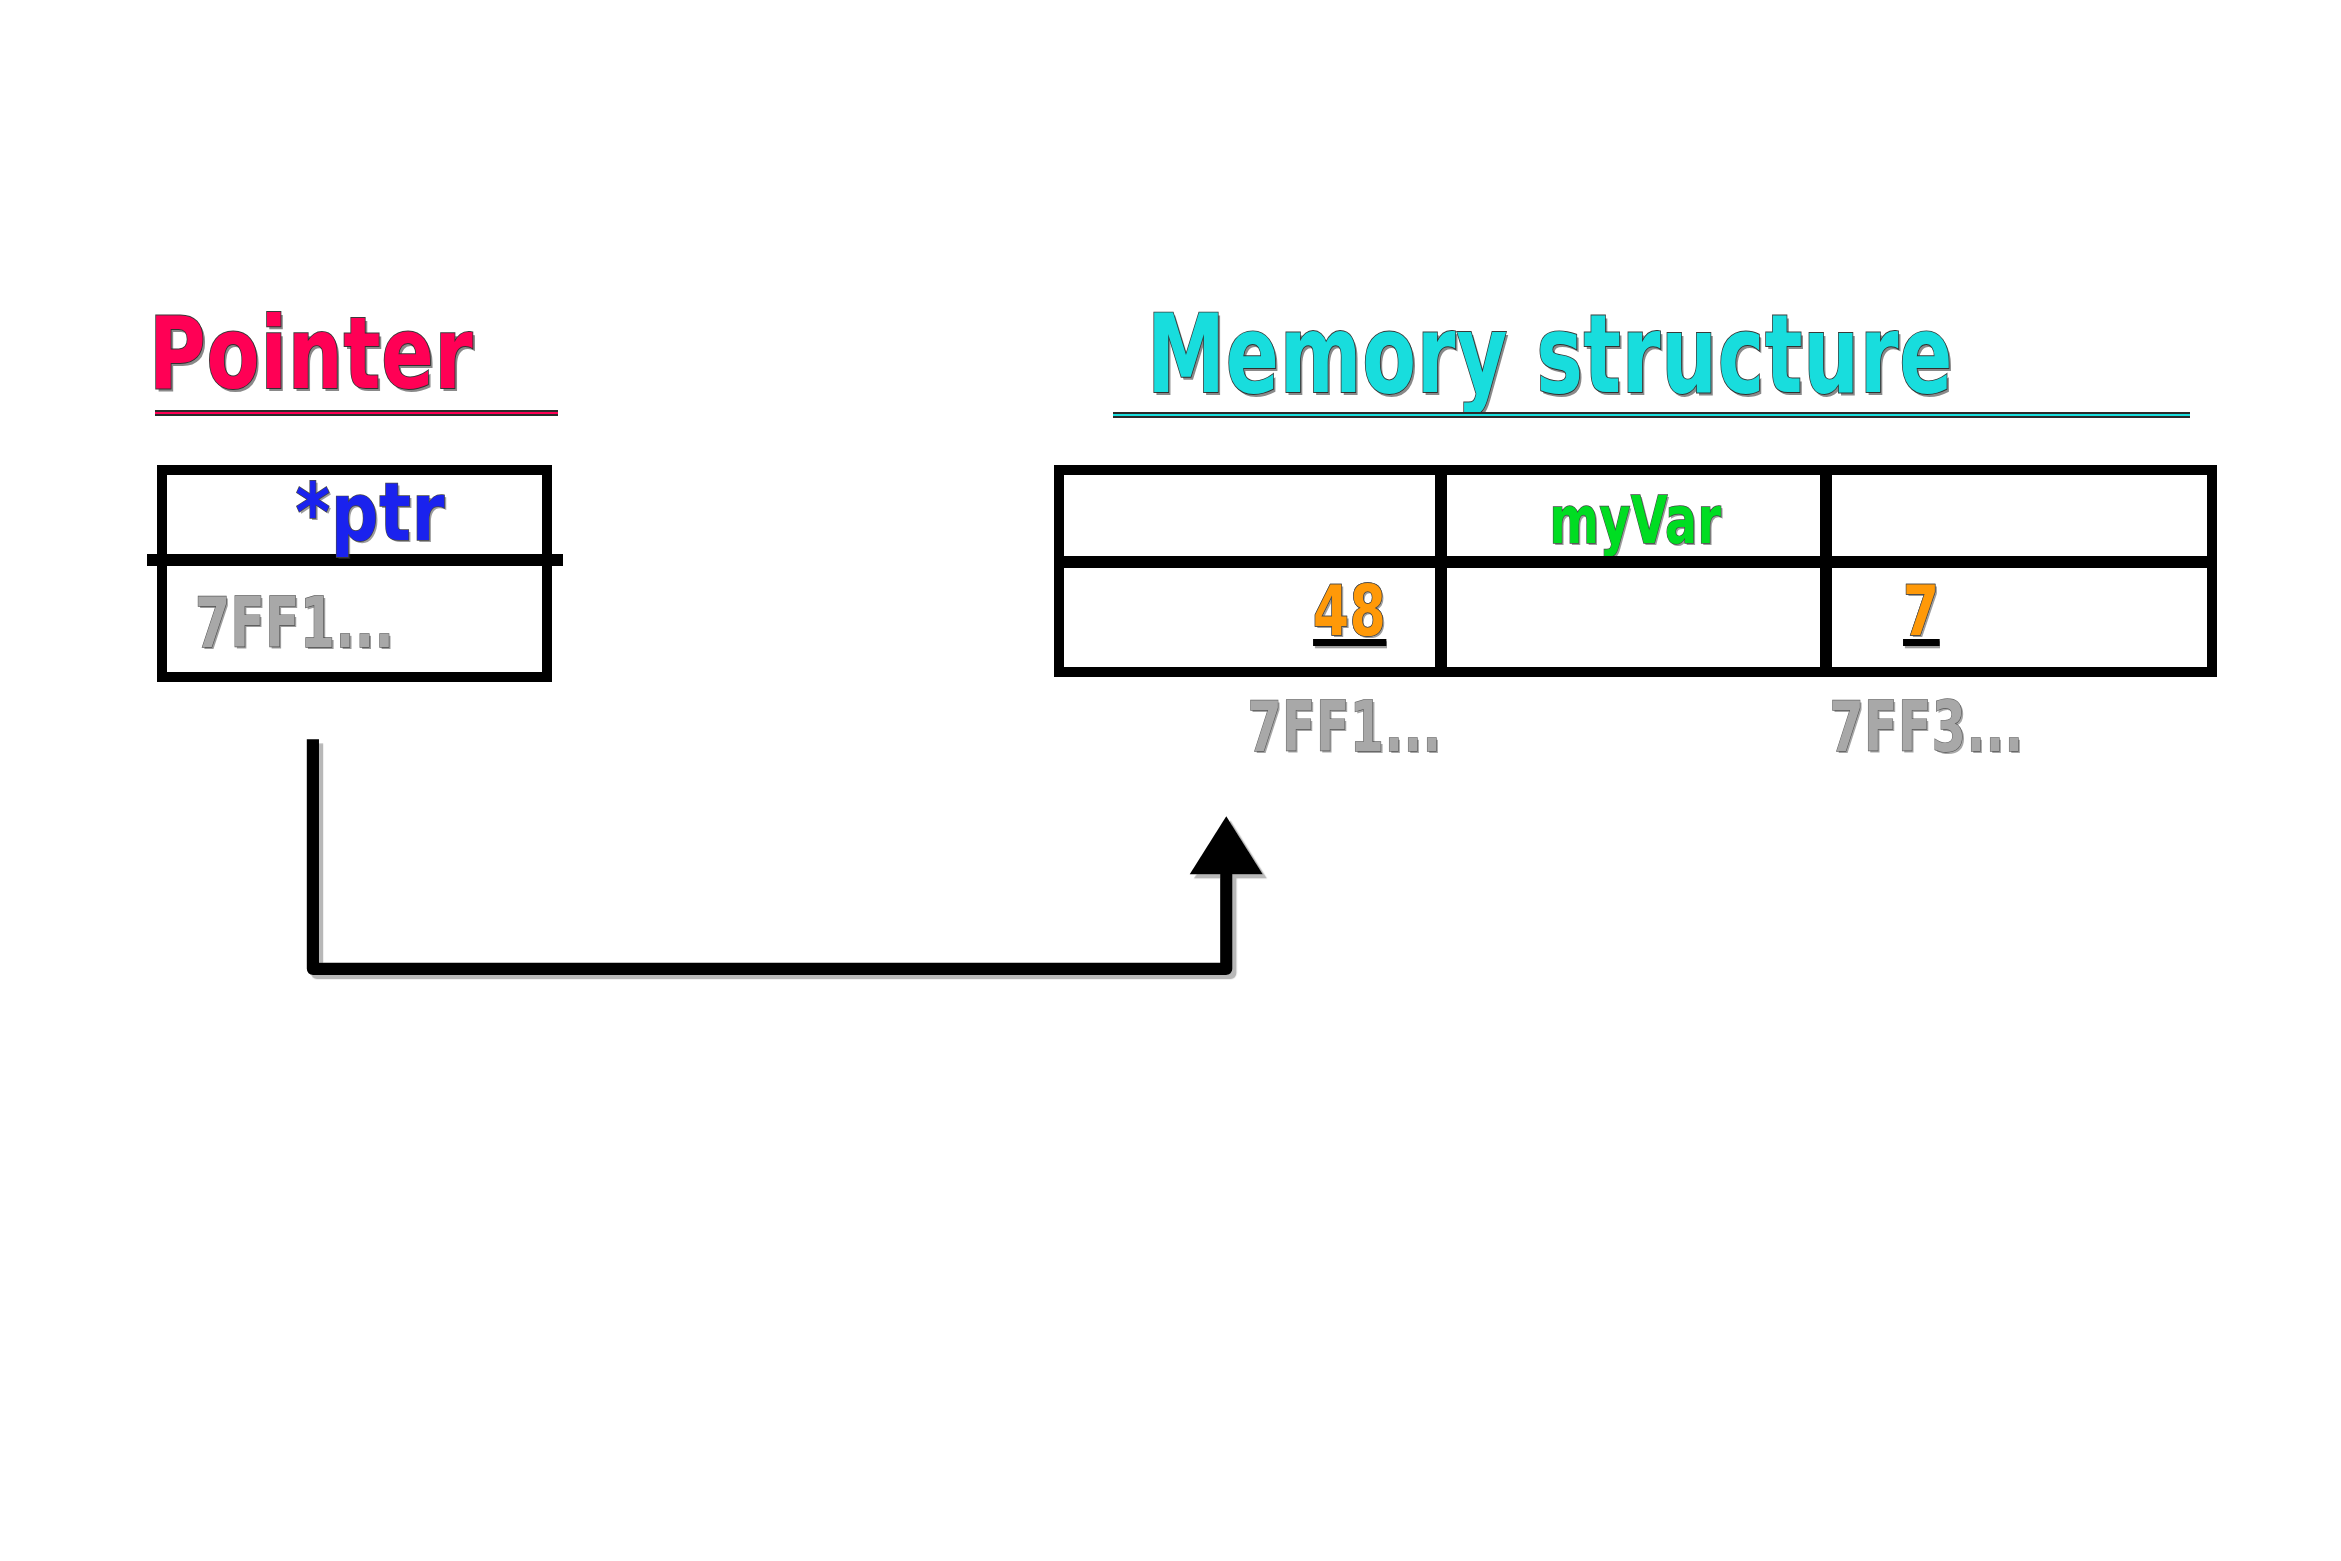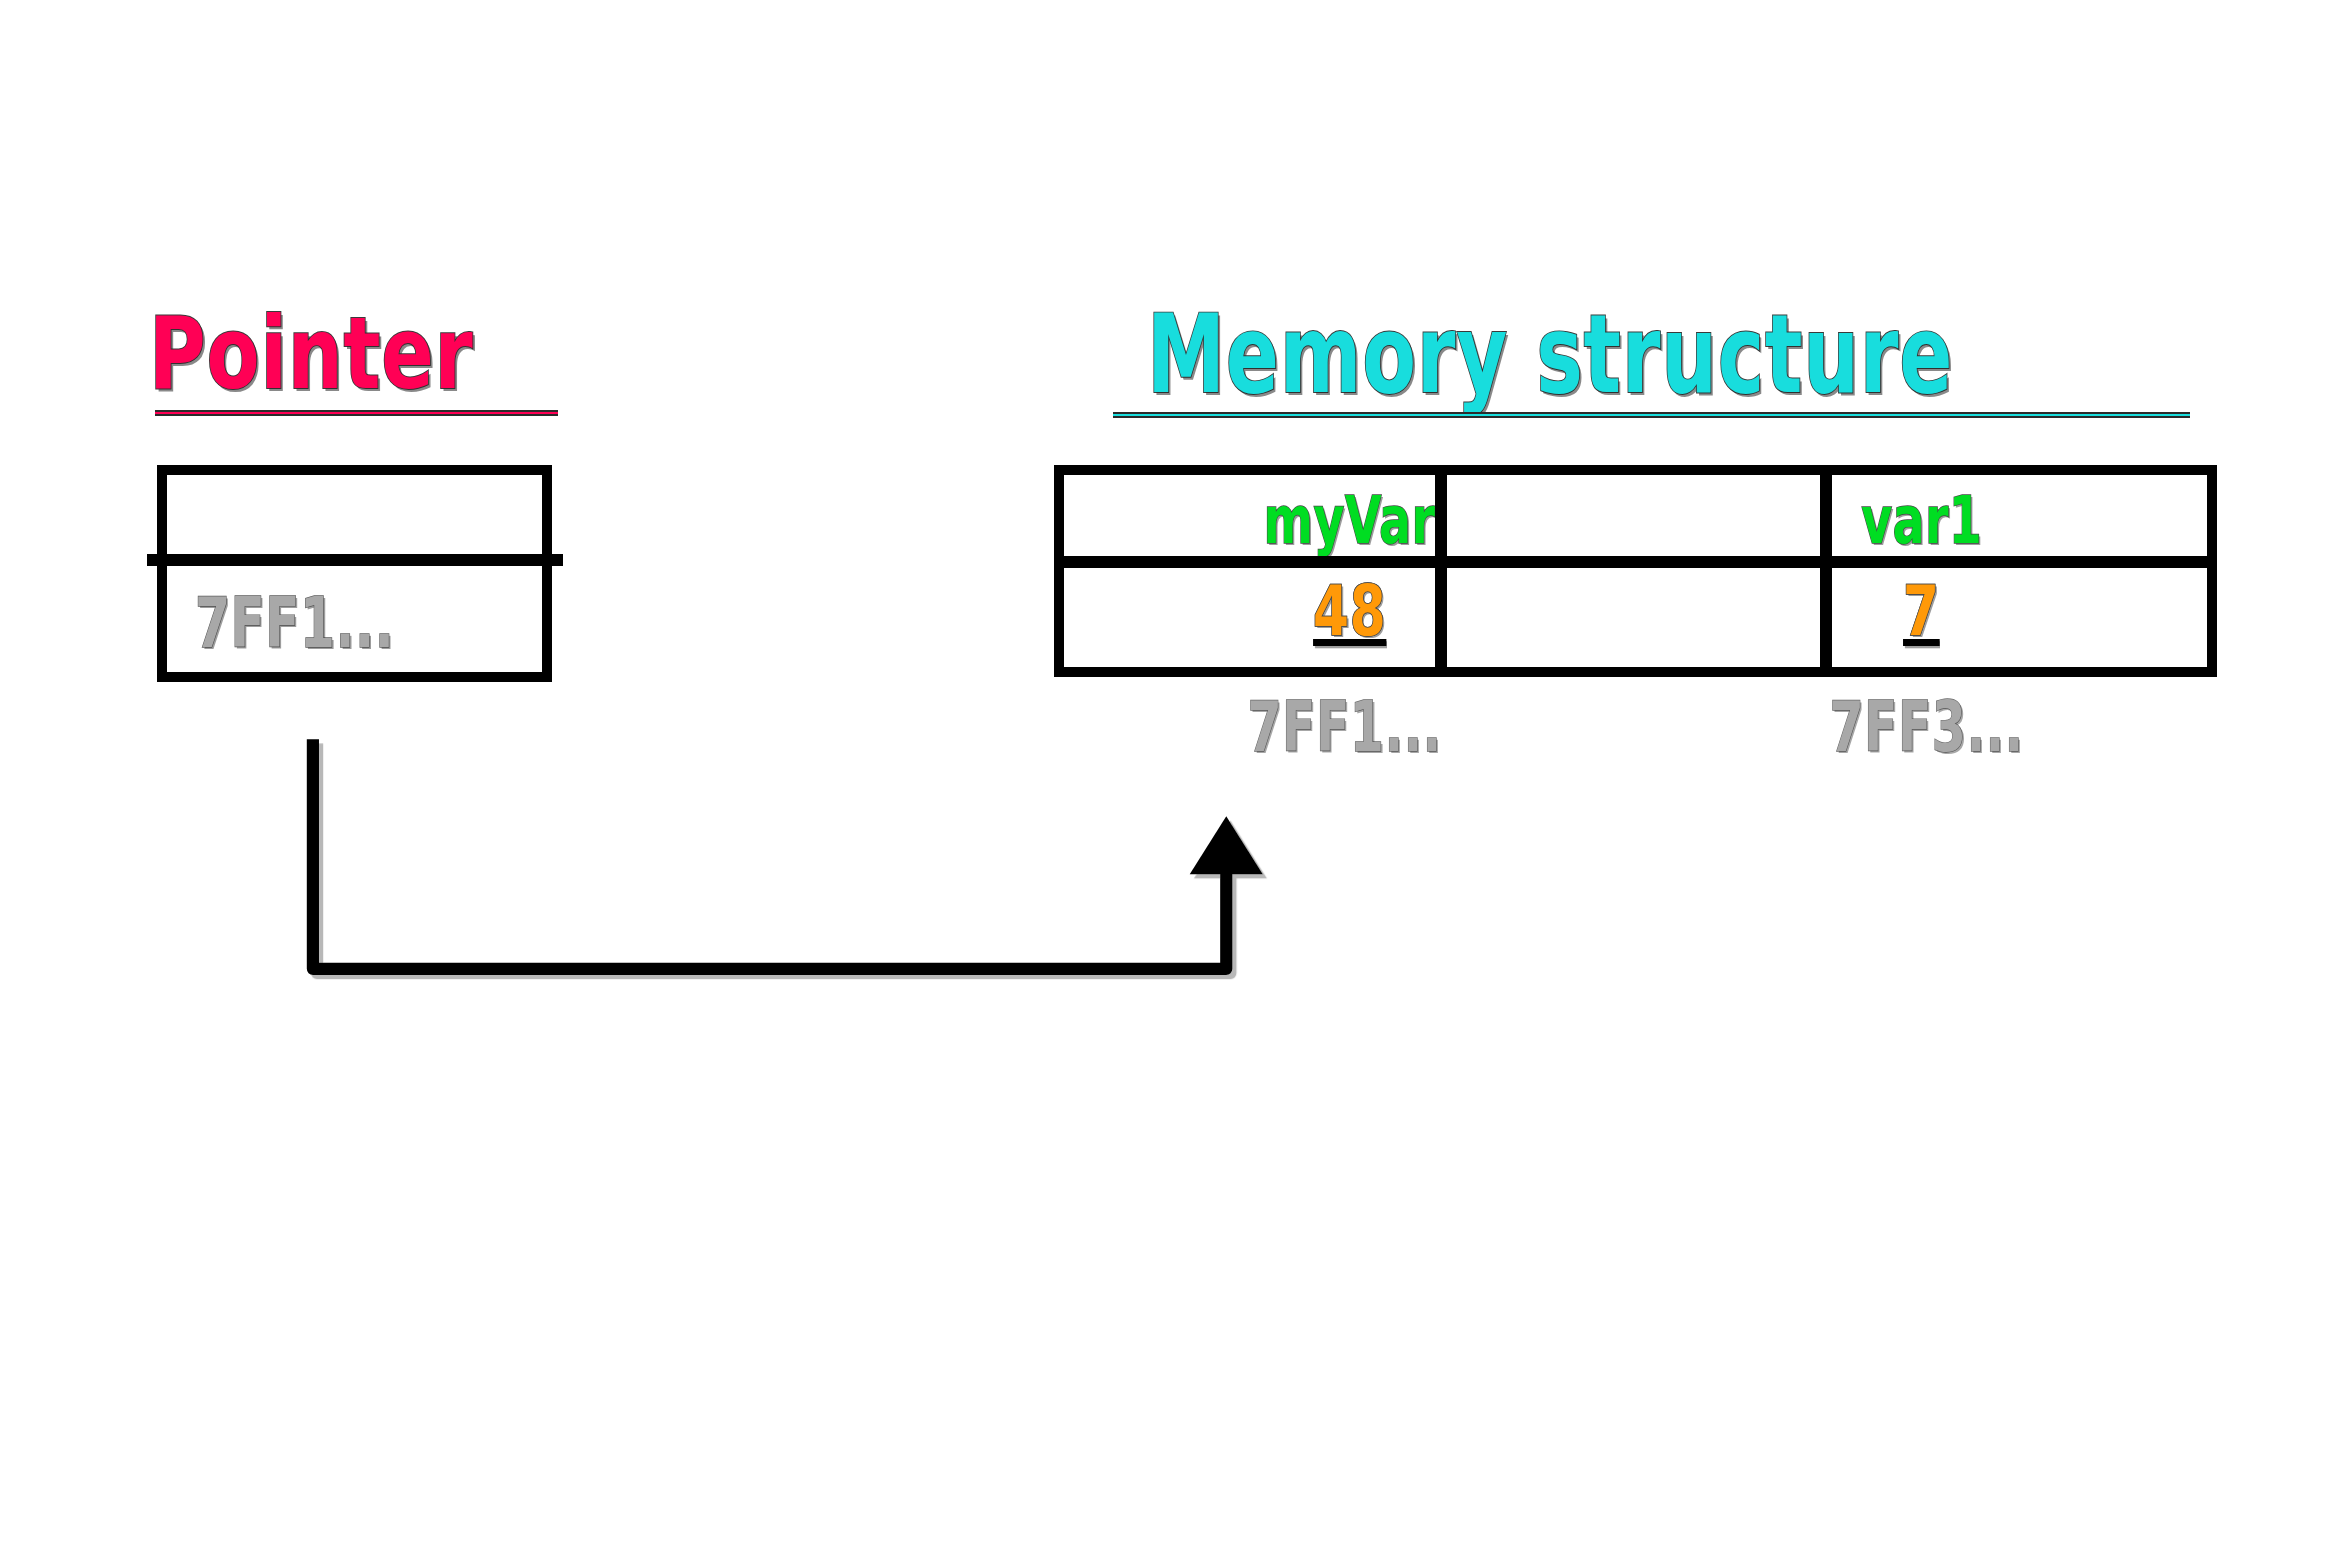--- a/index.html
+++ b/index.html
@@ -122,32 +122,32 @@
 
   <div class="title" id="pointer-title">Pointer</div>
   <div id="pointer-underline"></div>
 
   <div class="title" id="memory-title">Memory structure</div>
   <div id="memory-underline"></div>
 
   <div id="pointer-box"></div>
   <div id="pointer-divider"></div>
 
+  <div id="ptr-name">
+    <span class="cell-text">*ptr</span>
+  </div>
 
   <div id="ptr-addr">
     <span class="cell-text">7FF1...</span>
   </div>
 
   <div id="memory-table">
     <div class="mem-row head">
       <div class="mem-cell">
         <span class="cell-text hdr-text">myVar</span>
-      </div>
-      <div class="mem-cell">
-        <span class="cell-text hdr-text">var1</span>
       </div>
     </div>
     <div class="mem-row vals">
       <div class="mem-cell">
         <span class="cell-text val-text">48</span>
       </div>
       <div class="mem-cell">
         <span class="cell-text val-text">7</span>
       </div>
     </div>

